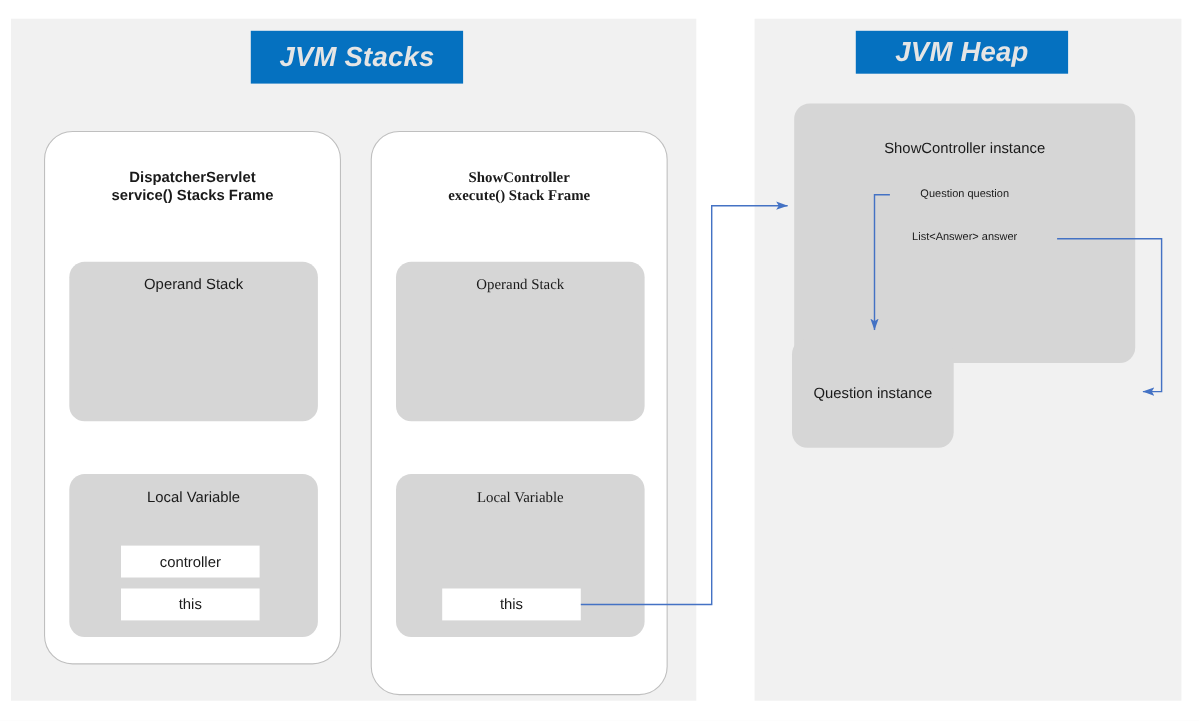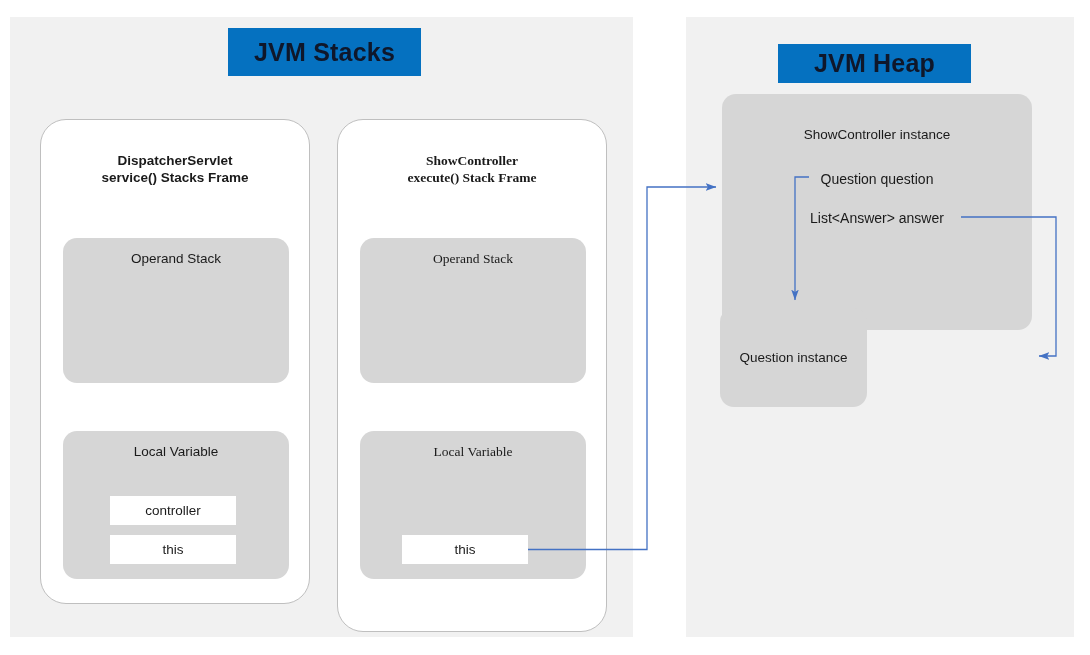--- a/index.html
+++ b/index.html
@@ -24,33 +24,34 @@
     position: absolute;
     background: #F1F1F1;
   }
   #stacks-panel { left: 10px;  top: 17px; width: 623px; height: 620px; }
   #heap-panel   { left: 686px; top: 17px; width: 388px; height: 620px; }
 
   
   .badge {
     position: absolute;
     background: #0571C0;
-    color: #0f172a;
+    color: #e5e5e5;
     font-weight: bold;
     display: flex;
     align-items: center;
     justify-content: center;
     letter-spacing: 0.2px;
+    font-style: italic;
   }
   #stacks-badge {
     left: 228px; top: 28px; width: 193px; height: 48px;
     font-size: 25px;
   }
   #heap-badge {
-    left: 778px; top: 44px; width: 193px; height: 39px;
+    left: 778px; top: 28px; width: 193px; height: 39px;
     font-size: 25px;
   }
 
   
   .frame-card {
     position: absolute;
     background: #ffffff;
     border: 1px solid #BFBFBF;
     border-radius: 26px;
     box-sizing: border-box;
@@ -117,21 +118,21 @@
     position: absolute;
     left: 0; right: 0;
     top: 33px;
     text-align: center;
     font-size: 13.5px;
     color: #1a1a1a;
   }
   .heap-field {
     position: absolute;
     text-align: center;
-    font-size: 14px;
+    font-size: 10px;
     color: #1a1a1a;
     white-space: nowrap;
   }
   #field-question { left: 0; right: 0; top: 77px; }
   #field-answer   { left: 0; right: 0; top: 116px; }
 
   .heap-box-label {
     position: absolute;
     left: 0; right: 0;
     top: 50%;

